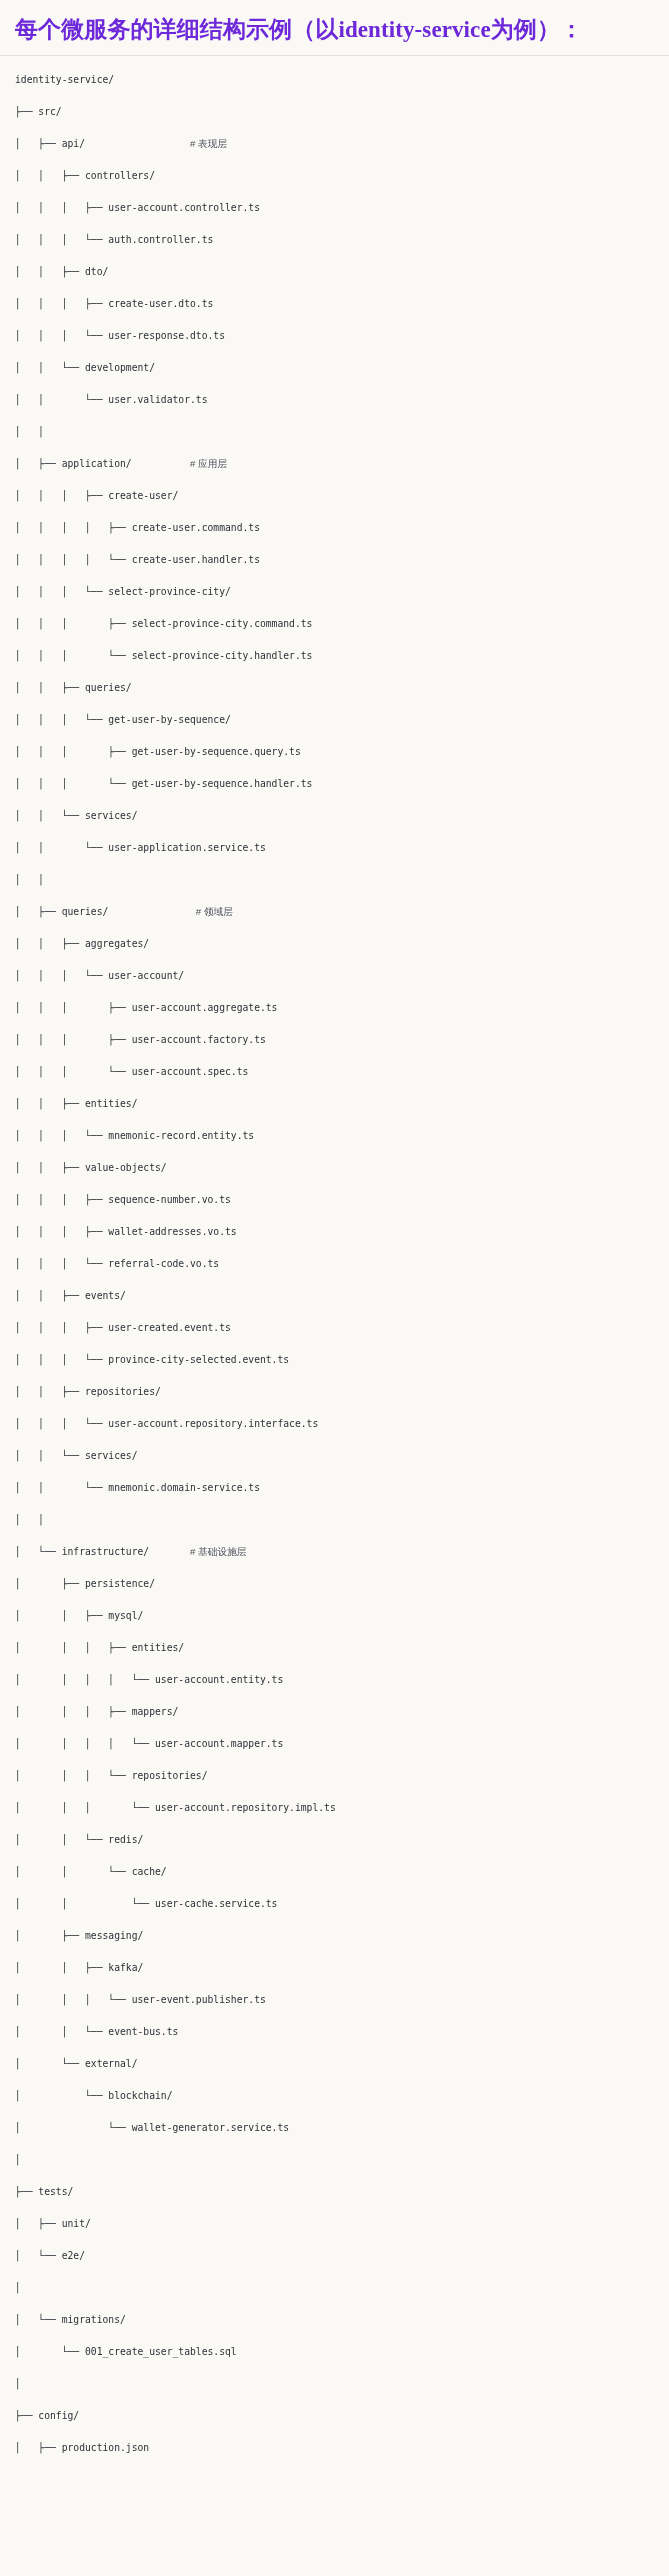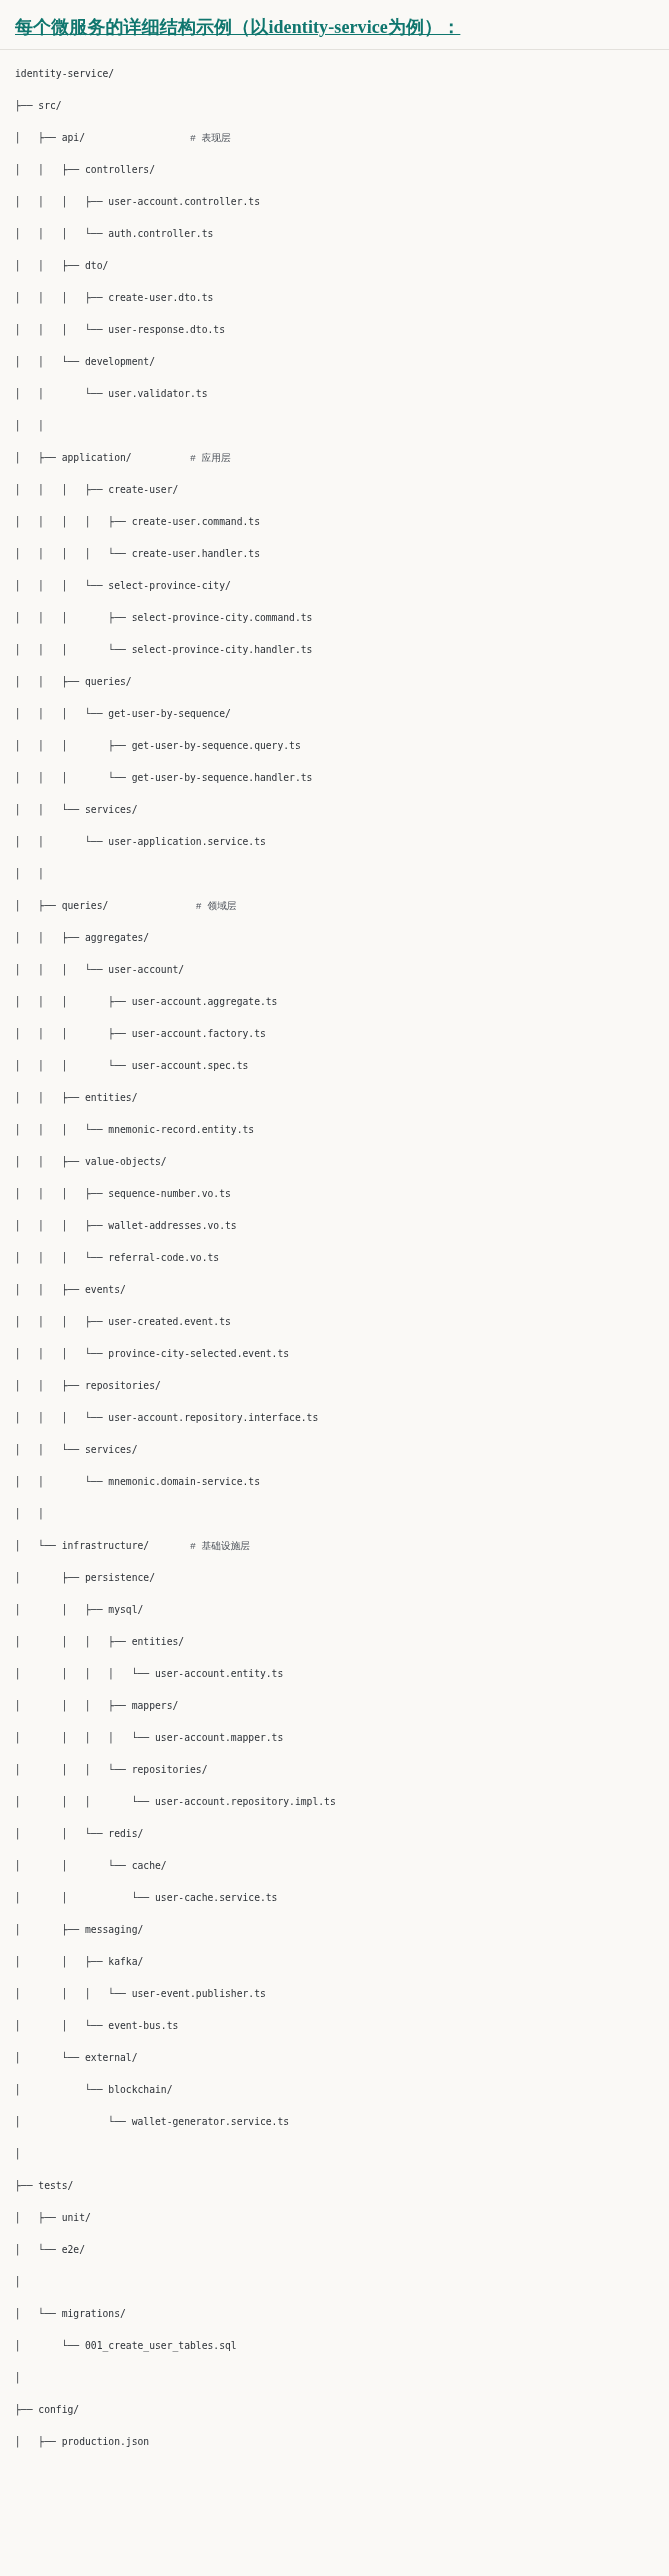--- a/index.html
+++ b/index.html
@@ -17,28 +17,27 @@
     width: 669px;
     box-sizing: border-box;
     background: #faf9f6;
     padding: 0;
   }
 
   
   .doc-heading {
     font-family: "Liberation Serif", serif;
     font-weight: bold;
-    font-size: 18px;
+    font-size: 23px;
     line-height: 1.25;
-    color: #0f766e;
+    color: #6d28d9;
     padding: 16.3px 15px 10px 15px;
     margin: 0;
     border-bottom: 0.6px solid #e3e1dc;
     letter-spacing: 0.1px;
-    text-decoration: underline;
   }
 
   
   .tree-block {
     font-family: "DejaVu Sans Mono", "Liberation Mono", monospace;
     font-size: 9.7px;
     line-height: 16px;
     white-space: pre;
     color: #2b3036;
     padding: 16.3px 15px 17.5px 15px;
@@ -46,21 +45,21 @@
     overflow-x: hidden;
     tab-size: 4;
   }
   .tree-line {
     white-space: pre;
     display: block;
     height: 16px;
   }
   .tree-comment {
     color: #4a5058;
-    font-family: Liberation Mono, monospace;
+    font-family: Liberation Sans, sans-serif;
   }
 </style>
 </head>
 <body>
 
 <div class="page">
 
   <h1 class="doc-heading">每个微服务的详细结构示例（以identity-service为例）：</h1>
 
   <pre class="tree-block" id="tree-block"><span class="tree-line"><span>identity-service/</span></span>

